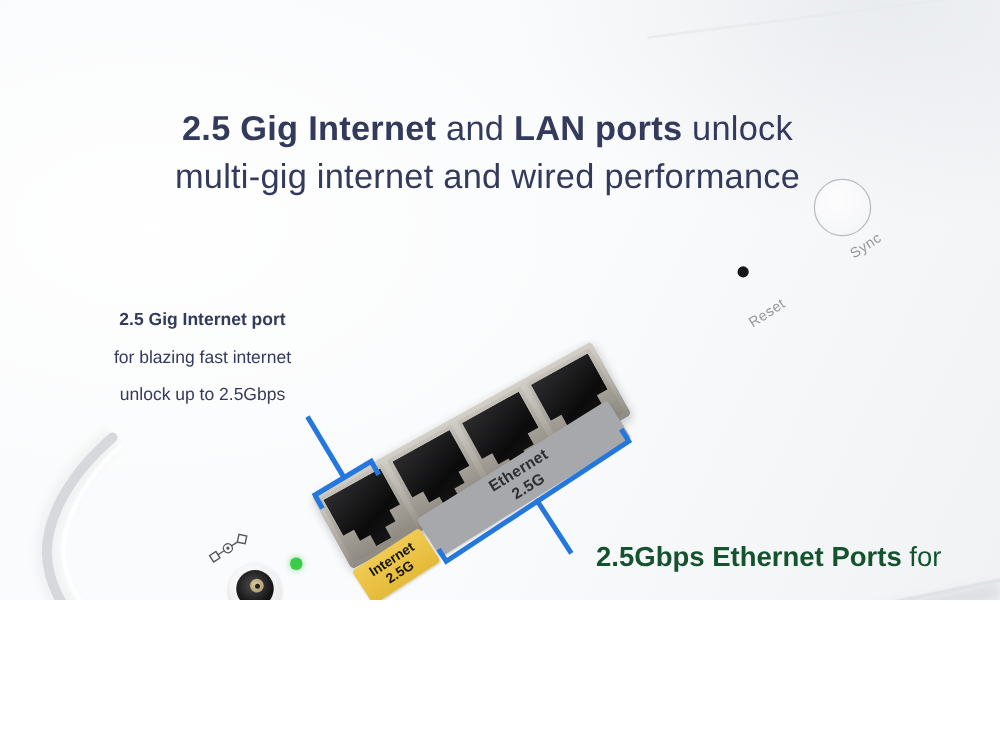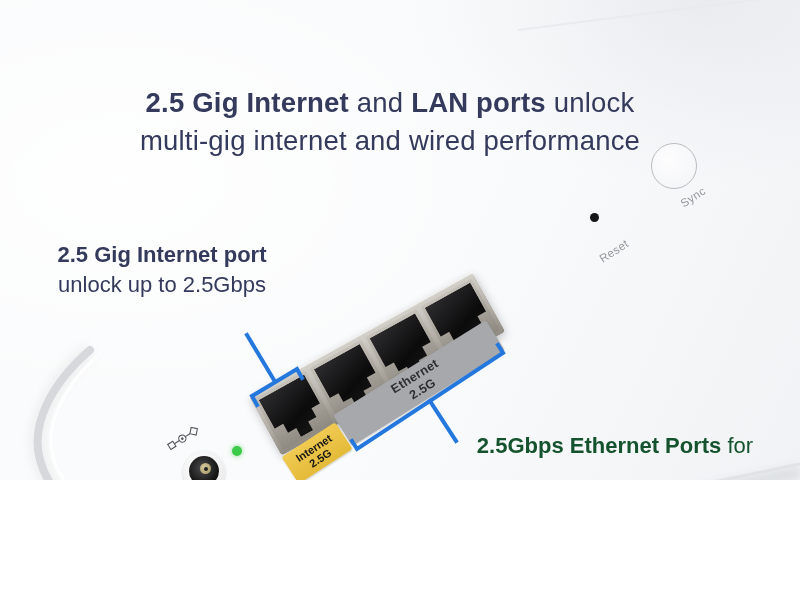--- a/index.html
+++ b/index.html
@@ -17,21 +17,21 @@
       linear-gradient(115deg, rgba(255,255,255,0) 55%, rgba(228,231,235,.45) 100%);
   }
   
   .headline{
     position:absolute; left:-20px; right:0; top:84px; text-align:center;
     color:#333a5c; font-size:27.5px; line-height:38px; letter-spacing:.2px;
   }
   .headline b{font-weight:700;}
   .callout-left{
     position:absolute; left:12px; top:240px; width:300px; text-align:center;
-    color:#333a5c; font-size:22px; line-height:30px;
+    color:#333a5c; font-size:14px; line-height:30px;
   }
   .callout-left .t{font-weight:700;}
   .callout-right{
     position:absolute; left:460px; top:430px; width:310px; text-align:center;
     color:#14532d; font-size:22px; line-height:31px;
   }
   .callout-right b{font-weight:700;}
   
   .sync-btn{
     position:absolute; left:651px; top:143px; width:44px; height:44px;
@@ -121,20 +121,21 @@
 
   <div class="sheen"></div>
 
   <div class="headline">
     <div><b>2.5 Gig Internet</b><span> and </span><b>LAN ports</b><span> unlock</span></div>
     <div>multi-gig internet and wired performance</div>
   </div>
 
   <div class="callout-left">
     <div class="t">2.5 Gig Internet port</div>
+    <div>for blazing fast internet</div>
     <div>unlock up to 2.5Gbps</div>
   </div>
 
   <div class="callout-right">
     <div><b>2.5Gbps Ethernet Ports</b><span> for</span></div>
   </div>
 
   <div class="sync-btn"></div>
   <div class="sync-label">Sync</div>
   <div class="reset-dot"></div>

